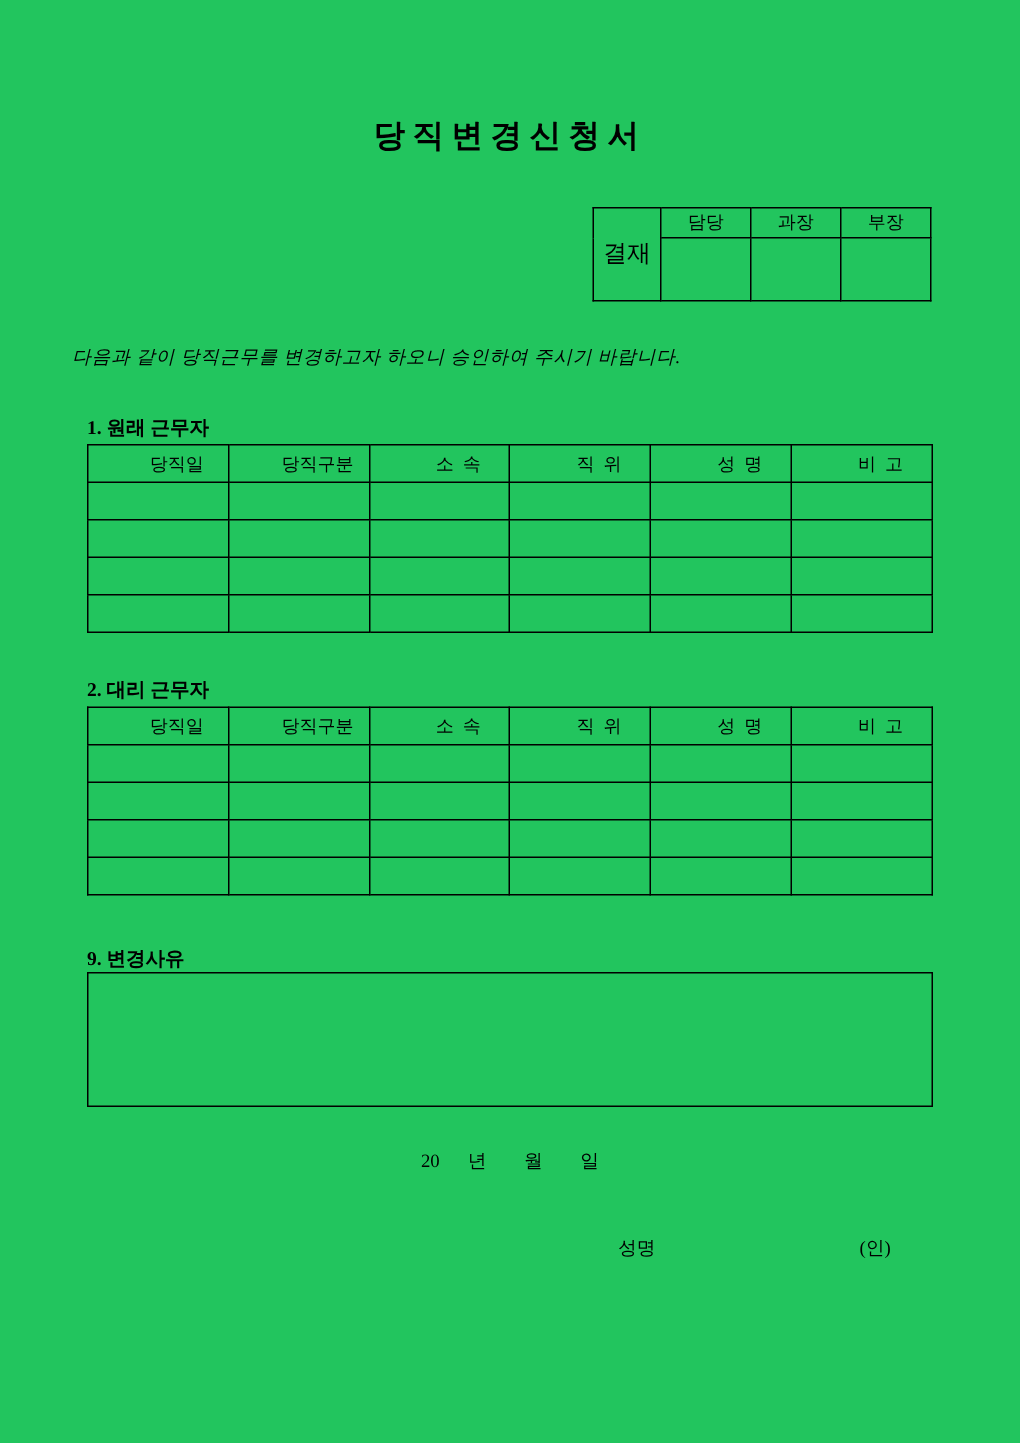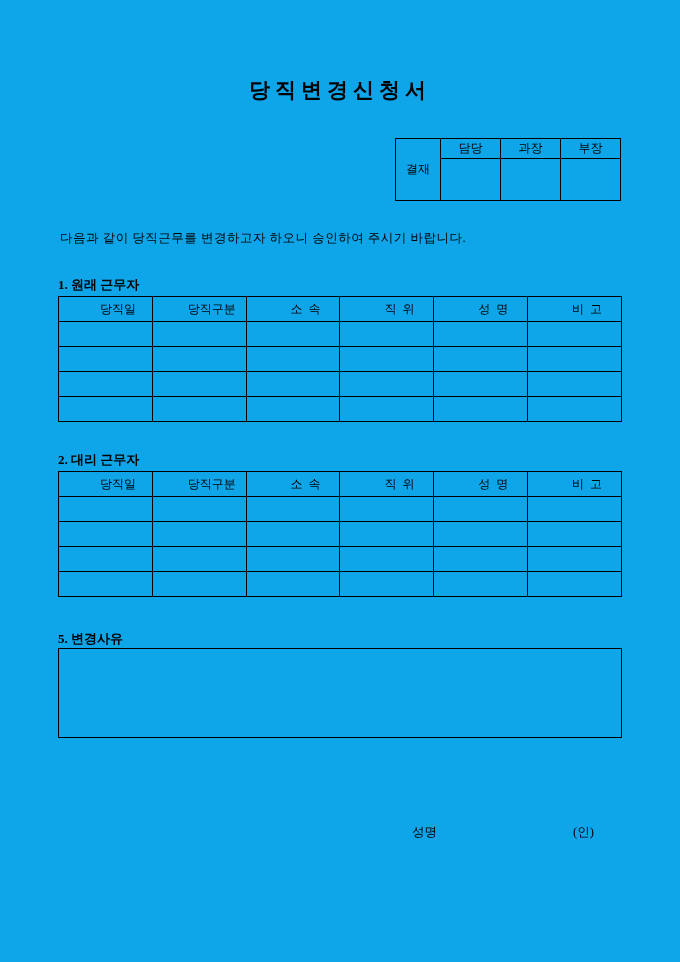--- a/index.html
+++ b/index.html
@@ -2,38 +2,38 @@
 <html><head>
 <meta charset="utf-8">
 <style>
   * { margin: 0; padding: 0; box-sizing: border-box; }
   html, body { background: #ffffff; }
   body {
     width: 680px; height: 962px;
     font-family: "Liberation Serif", "DejaVu Serif", serif;
     color: #000;
   }
-  .page { position: relative; width: 680px; height: 962px; background: #0ea5e9; overflow: hidden; }
+  .page { position: relative; width: 680px; height: 962px; background: #22c55e; overflow: hidden; }
 
   .doc-title {
     position: absolute; top: 76px; left: 0; width: 100%;
     text-align: center; font-size: 21px; font-weight: bold; letter-spacing: 5px;
   }
 
   table { border-collapse: collapse; }
   td { border: 1px solid #000; font-size: 12px; text-align: center; vertical-align: middle; }
 
   .approval-table { position: absolute; top: 138px; left: 395px; }
-  .approval-table .appr-label { width: 45px; font-size: 12px; }
+  .approval-table .appr-label { width: 45px; font-size: 16px; }
   .approval-table .appr-head { width: 60px; height: 20px; white-space: pre; font-family: Liberation Mono, monospace; }
   .approval-table .appr-sign { height: 42px; }
 
   .intro-text {
-    position: absolute; top: 230px; left: 60px; width: 570px;
-    font-size: 12.5px; letter-spacing: 0.5px;
+    position: absolute; top: 230px; left: 48px; width: 570px;
+    font-size: 12.5px; letter-spacing: 0.5px; font-style: italic;
   }
 
   .section-heading {
     position: absolute; left: 58px;
     font-size: 13px; font-weight: bold;
   }
   .sec1 { top: 276px; }
   .sec2 { top: 451px; }
   .sec3 { top: 630px; }
 
@@ -170,23 +170,24 @@
           <td></td>
           <td></td>
           <td></td>
           <td></td>
           <td></td>
           <td></td>
         </tr>
   </tbody>
     </table>
 
-  <div class="section-heading sec3">5. 변경사유</div>
+  <div class="section-heading sec3">9. 변경사유</div>
 
   <div class="reason-box"></div>
 
+  <div class="date-line">20      년        월        일</div>
 
   <div class="sig-row">
     <span class="sig-name">성명</span>
     <span class="sig-seal">(인)</span>
   </div>
 
 </div>
 
 </body></html>

